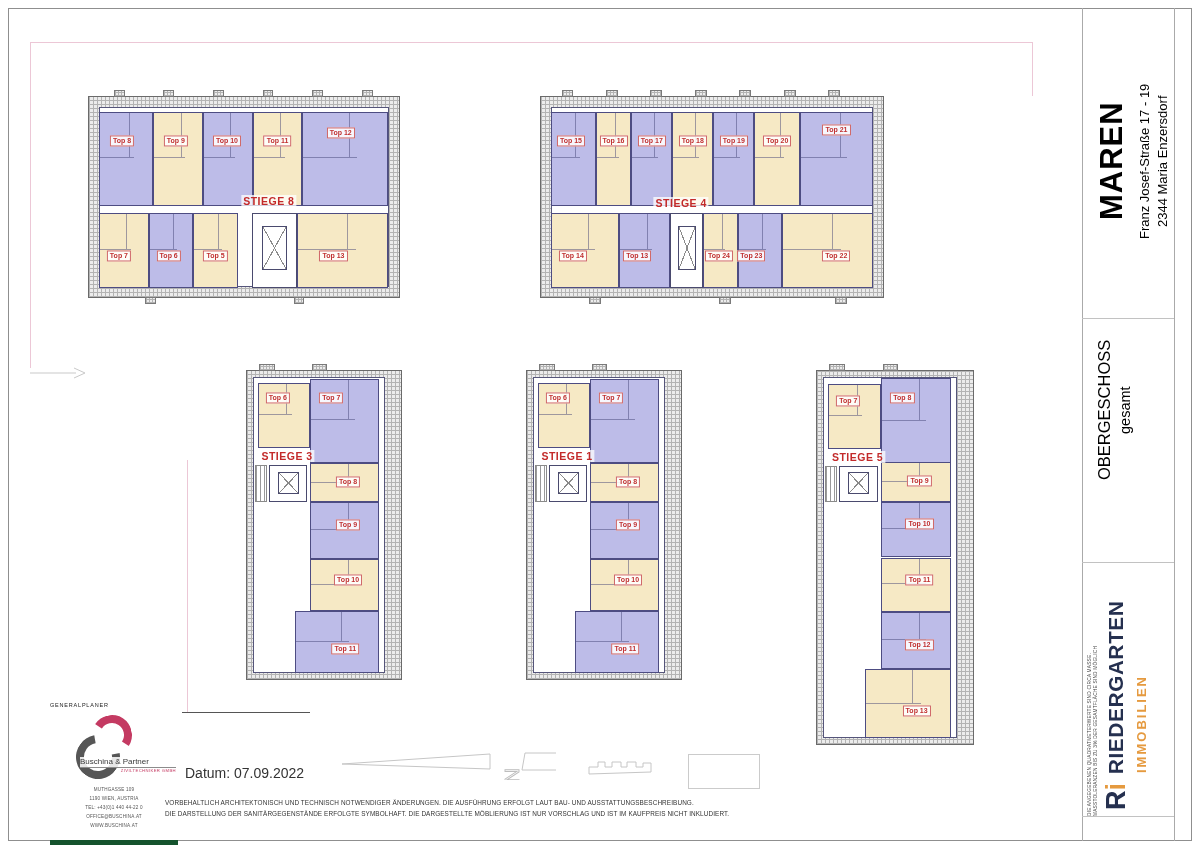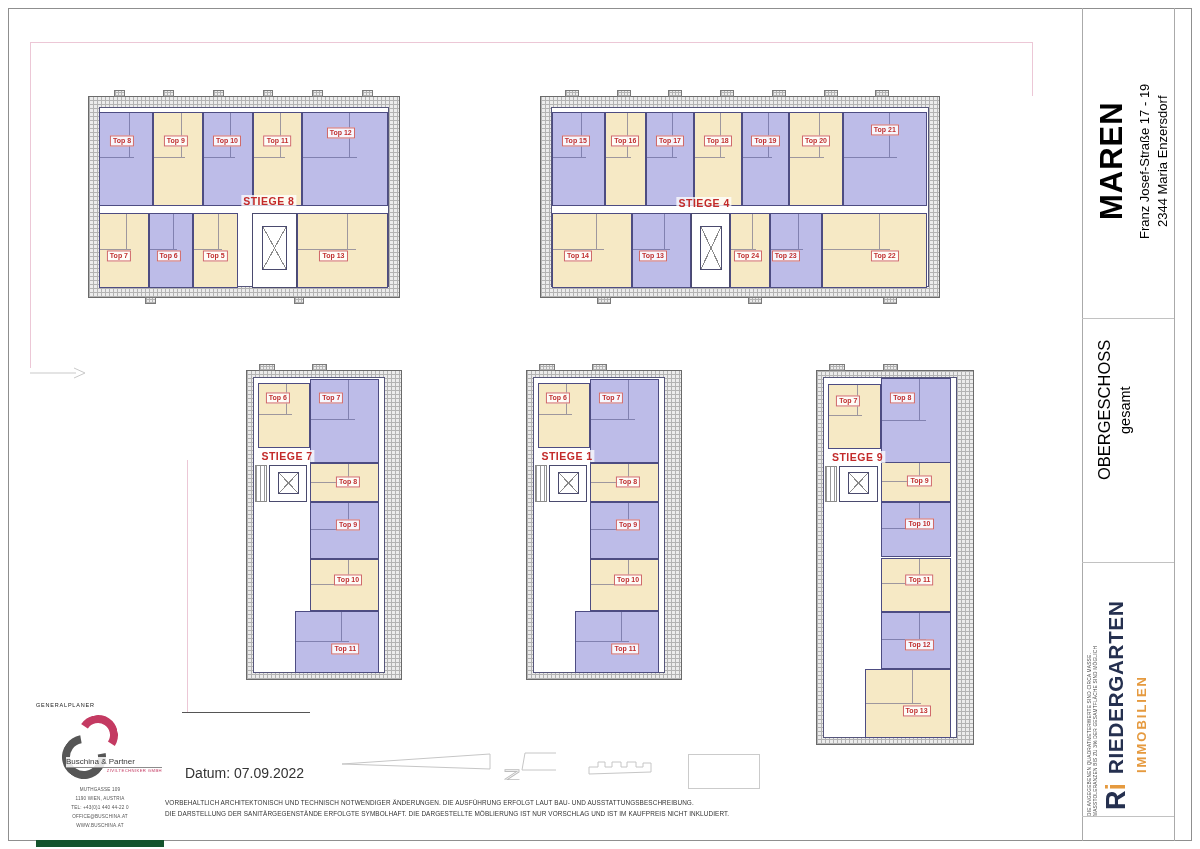--- a/index.html
+++ b/index.html
@@ -22,21 +22,21 @@
   .brand-line1{left:1101px;top:570px;height:240px;width:36px;white-space:nowrap;}
   .ri-mark{font-size:27px;font-weight:bold;color:#25304f;margin-inline-end:9px;letter-spacing:0;}
   .ri-mark .i{color:#e59a3f;}
   .brand-name{font-size:20.5px;font-weight:bold;color:#25304f;letter-spacing:.8px;}
   .brand-line2{left:1133px;top:570px;height:203px;width:20px;white-space:nowrap;}
   .brand-sub{font-size:13px;font-weight:bold;color:#e59a3f;letter-spacing:2px;}
   
   .date-label{left:185px;top:765px;font-size:14px;color:#333;}
   .disclaimer{left:165px;top:797px;font-size:6.4px;color:#333;line-height:1.75;letter-spacing:.1px;}
   
-  .planner{left:36px;top:702px;width:128px;height:138px;border-bottom:7px solid #14532d;}
+  .planner{left:50px;top:702px;width:128px;height:138px;border-bottom:5px solid #14532d;}
   .planner-heading{position:absolute;left:0;top:0;font-size:5.5px;letter-spacing:.8px;color:#222;}
   .bus-logo{position:absolute;left:24px;top:13px;width:54px;height:58px;}
   .bus-gray{position:absolute;left:2px;top:20px;width:28px;height:28px;border:8px solid #565656;border-radius:50%;border-top-color:transparent;transform:rotate(35deg);}
   .bus-pink{position:absolute;left:18px;top:0;width:24px;height:24px;border:8px solid #c43a62;border-radius:50%;border-bottom-color:transparent;border-left-color:transparent;transform:rotate(-12deg);}
   .bus-name{position:absolute;left:30px;top:55px;width:96px;font-size:8px;color:#3a3a3a;border-bottom:1px solid #8c8c8c;padding-bottom:1px;background:rgba(255,255,255,.85);}
   .bus-sub{position:absolute;left:30px;top:66px;width:96px;text-align:right;font-size:4.2px;color:#c43a62;letter-spacing:.4px;}
   .bus-addr{position:absolute;left:8px;top:84px;width:112px;text-align:center;font-size:4.6px;color:#555;line-height:1.95;letter-spacing:.2px;}
   
   .pink{border-color:#ecc7d6 !important;}
   .dark-seg{left:182px;top:712px;width:128px;border-top:1px solid #555;}
@@ -134,21 +134,21 @@
         </div>
         <div class="unit" style="left: 33.6%; top: 58%; width: 14.4%; height: 37.5%; position: absolute; background: rgb(246, 233, 197);">
           <div class="unit-tag" style="left: 50%; top: 58%;">Top 5</div>
         </div>
         <div class="unit" style="left: 67%; top: 58%; width: 29.5%; height: 37.5%; position: absolute; background: rgb(246, 233, 197);">
           <div class="unit-tag" style="left: 40%; top: 58%;">Top 13</div>
         </div>
         <div class="core" style="left: 52.5%; top: 58%; width: 14.5%; height: 37.5%; position: absolute;"></div>
         <div class="stiege-tag" style="left: 58%; top: 52%;">STIEGE 8</div>
       </div>
-      <div class="building hatch" style="left: 540px; top: 96px; width: 400px; height: 202px;">
+      <div class="building hatch" style="left: 540px; top: 96px; width: 344px; height: 202px;">
         <div class="b-inner" style="inset: 10px;"></div>
         <div class="stub" style="left: 6%; width: 3.5%; top: -7px;"></div>
         <div class="stub" style="left: 19%; width: 3.5%; top: -7px;"></div>
         <div class="stub" style="left: 32%; width: 3.5%; top: -7px;"></div>
         <div class="stub" style="left: 45%; width: 3.5%; top: -7px;"></div>
         <div class="stub" style="left: 58%; width: 3.5%; top: -7px;"></div>
         <div class="stub" style="left: 71%; width: 3.5%; top: -7px;"></div>
         <div class="stub" style="left: 84%; width: 3.5%; top: -7px;"></div>
         <div class="stub" style="left: 14%; width: 3.5%; bottom: -7px;"></div>
         <div class="stub" style="left: 52%; width: 3.5%; bottom: -7px;"></div>
@@ -209,21 +209,21 @@
           <div class="unit-tag" style="left: 55%; top: 40%;">Top 9</div>
         </div>
         <div class="unit" style="left: 41%; top: 61%; width: 45%; height: 17%; position: absolute; background: rgb(246, 233, 197);">
           <div class="unit-tag" style="left: 55%; top: 40%;">Top 10</div>
         </div>
         <div class="unit" style="left: 31%; top: 78%; width: 55%; height: 20%; position: absolute; background: rgb(189, 188, 232);">
           <div class="unit-tag" style="left: 60%; top: 62%;">Top 11</div>
         </div>
         <div class="core" style="left: 14%; top: 30.5%; width: 25%; height: 12%; position: absolute;"></div>
         <div class="stairs" style="left: 5%; top: 30.5%; width: 8%; height: 12%; position: absolute;"></div>
-        <div class="stiege-tag" style="left: 26%; top: 27.5%;">STIEGE 7</div>
+        <div class="stiege-tag" style="left: 26%; top: 27.5%;">STIEGE 3</div>
       </div>
       <div class="building hatch" style="left: 526px; top: 370px; width: 156px; height: 310px;">
         <div class="b-inner" style="inset: 6px 16px 6px 6px;"></div>
         <div class="stub" style="left: 8%; width: 10%; top: -7px;"></div>
         <div class="stub" style="left: 42%; width: 10%; top: -7px;"></div>
         <div class="unit" style="left: 7%; top: 4%; width: 34%; height: 21%; position: absolute; background: rgb(246, 233, 197);">
           <div class="unit-tag" style="left: 38%; top: 22%;">Top 6</div>
         </div>
         <div class="unit" style="left: 41%; top: 2.5%; width: 45%; height: 27.5%; position: absolute; background: rgb(189, 188, 232);">
           <div class="unit-tag" style="left: 30%; top: 22%;">Top 7</div>
@@ -264,21 +264,21 @@
           <div class="unit-tag" style="left: 55%; top: 42%;">Top 11</div>
         </div>
         <div class="unit" style="left: 41%; top: 64.5%; width: 45%; height: 15.5%; position: absolute; background: rgb(189, 188, 232);">
           <div class="unit-tag" style="left: 55%; top: 58%;">Top 12</div>
         </div>
         <div class="unit" style="left: 31%; top: 80%; width: 55%; height: 18.5%; position: absolute; background: rgb(246, 233, 197);">
           <div class="unit-tag" style="left: 60%; top: 60%;">Top 13</div>
         </div>
         <div class="core" style="left: 14%; top: 25.5%; width: 25%; height: 9.5%; position: absolute;"></div>
         <div class="stairs" style="left: 5%; top: 25.5%; width: 8%; height: 9.5%; position: absolute;"></div>
-        <div class="stiege-tag" style="left: 26%; top: 23%;">STIEGE 9</div>
+        <div class="stiege-tag" style="left: 26%; top: 23%;">STIEGE 5</div>
       </div>
     </div>
 
   <div class="abs vtext proj-block">
     <div class="proj-name">MAREN</div>
     <div class="proj-addr">Franz Josef-Straße 17 - 19</div>
     <div class="proj-addr">2344  Maria Enzersdorf</div>
   </div>
 
   <div class="abs vtext floor-block">

